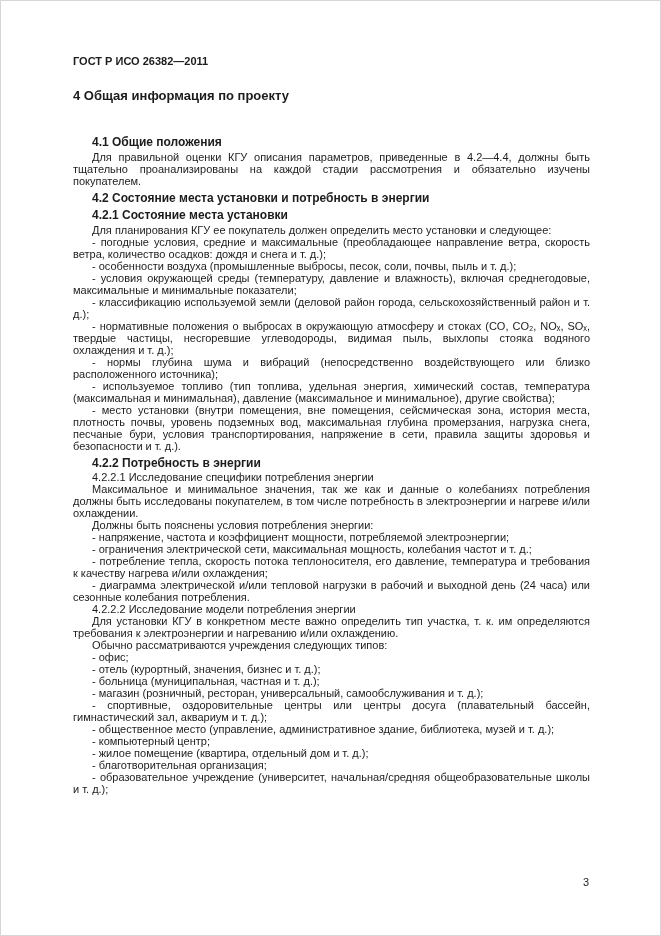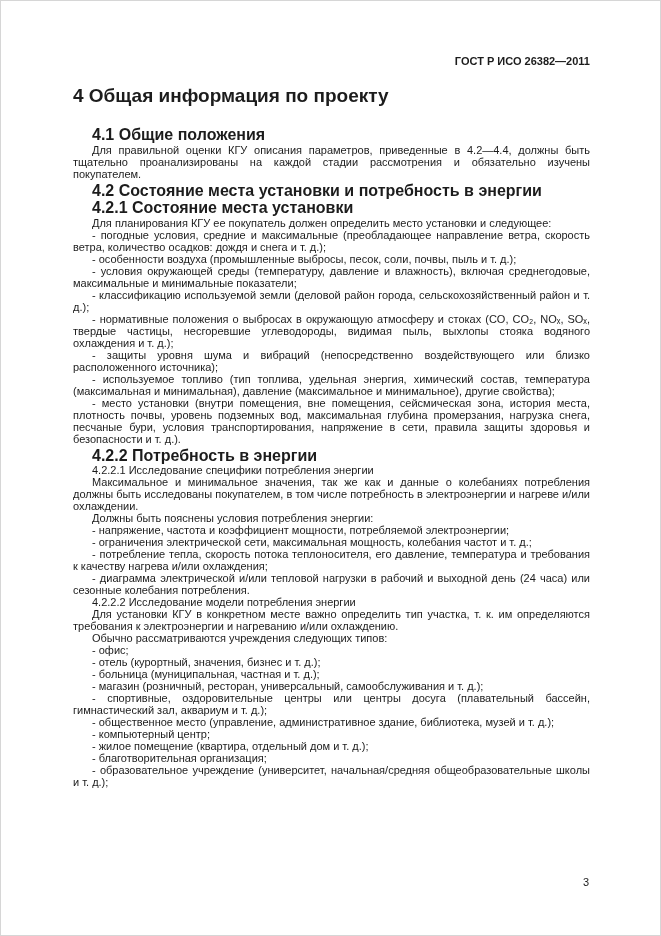--- a/index.html
+++ b/index.html
@@ -13,36 +13,36 @@
     box-sizing: border-box;
     background: #ffffff;
     border: 1px solid #d6d6d6;
     position: relative;
     padding: 54px 70px 0 72px;
     font-family: "Liberation Sans", "DejaVu Sans", sans-serif;
     color: #1c1c1c;
     overflow: hidden;
   }
   .hdr {
-    text-align: right;
+    text-align: left;
     font-size: 11px;
     font-weight: 700;
     line-height: 13px;
   }
   .content {
     margin-top: 0;
   }
   .b-h1 {
-    font-size: 19px;
+    font-size: 13px;
     font-weight: 700;
-    margin: 20px 0 25px 0;
+    margin: 20px 0 32px 0;
     line-height: 16px;
   }
   .b-h2 {
-    font-size: 16px;
+    font-size: 12px;
     font-weight: 700;
     margin: 5px 0 2px 0;
     text-indent: 19px;
     line-height: 12.6px;
   }
   .b-p, .b-li {
     font-size: 11px;
     line-height: 12px;
     margin: 0;
     text-indent: 19px;
@@ -67,21 +67,21 @@
       <div class="b-h2">4.1 Общие положения</div>
       <div class="b-p">Для правильной оценки КГУ описания параметров, приведенные в 4.2—4.4, должны быть тщательно проанализированы на каждой стадии рассмотрения и обязательно изучены покупателем.</div>
       <div class="b-h2">4.2 Состояние места установки и потребность в энергии</div>
       <div class="b-h2">4.2.1 Состояние места установки</div>
       <div class="b-p">Для планирования КГУ ее покупатель должен определить место установки и следующее:</div>
       <div class="b-li">- погодные условия, средние и максимальные (преобладающее направление ветра, скорость ветра, количество осадков: дождя и снега и т. д.);</div>
       <div class="b-li">- особенности воздуха (промышленные выбросы, песок, соли, почвы, пыль и т. д.);</div>
       <div class="b-li">- условия окружающей среды (температуру, давление и влажность), включая среднегодовые, максимальные и минимальные показатели;</div>
       <div class="b-li">- классификацию используемой земли (деловой район города, сельскохозяйственный район и т. д.);</div>
       <div class="b-li">- нормативные положения о выбросах в окружающую атмосферу и стоках (CO, CO₂, NOₓ, SOₓ, твердые частицы, несгоревшие углеводороды, видимая пыль, выхлопы стояка водяного охлаждения и т. д.);</div>
-      <div class="b-li">- защиты уровня шума и вибраций (непосредственно воздействующего или близко расположенного источника);</div>
+      <div class="b-li">- нормы глубина шума и вибраций (непосредственно воздействующего или близко расположенного источника);</div>
       <div class="b-li">- используемое топливо (тип топлива, удельная энергия, химический состав, температура (максимальная и минимальная), давление (максимальное и минимальное), другие свойства);</div>
       <div class="b-li">- место установки (внутри помещения, вне помещения, сейсмическая зона, история места, плотность почвы, уровень подземных вод, максимальная глубина промерзания, нагрузка снега, песчаные бури, условия транспортирования, напряжение в сети, правила защиты здоровья и безопасности и т. д.).</div>
       <div class="b-h2">4.2.2 Потребность в энергии</div>
       <div class="b-p">4.2.2.1 Исследование специфики потребления энергии</div>
       <div class="b-p">Максимальное и минимальное значения, так же как и данные о колебаниях потребления должны быть исследованы покупателем, в том числе потребность в электроэнергии и нагреве и/или охлаждении.</div>
       <div class="b-p">Должны быть пояснены условия потребления энергии:</div>
       <div class="b-li">- напряжение, частота и коэффициент мощности, потребляемой электроэнергии;</div>
       <div class="b-li">- ограничения электрической сети, максимальная мощность, колебания частот и т. д.;</div>
       <div class="b-li">- потребление тепла, скорость потока теплоносителя, его давление, температура и требования к качеству нагрева и/или охлаждения;</div>
       <div class="b-li">- диаграмма электрической и/или тепловой нагрузки в рабочий и выходной день (24 часа) или сезонные колебания потребления.</div>

